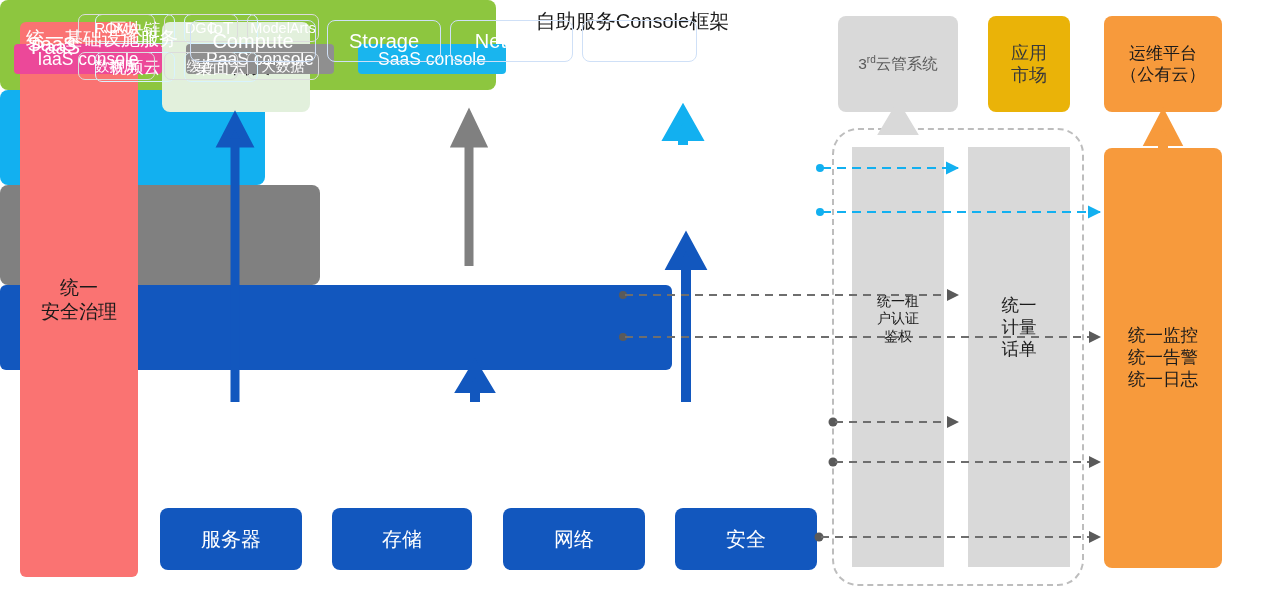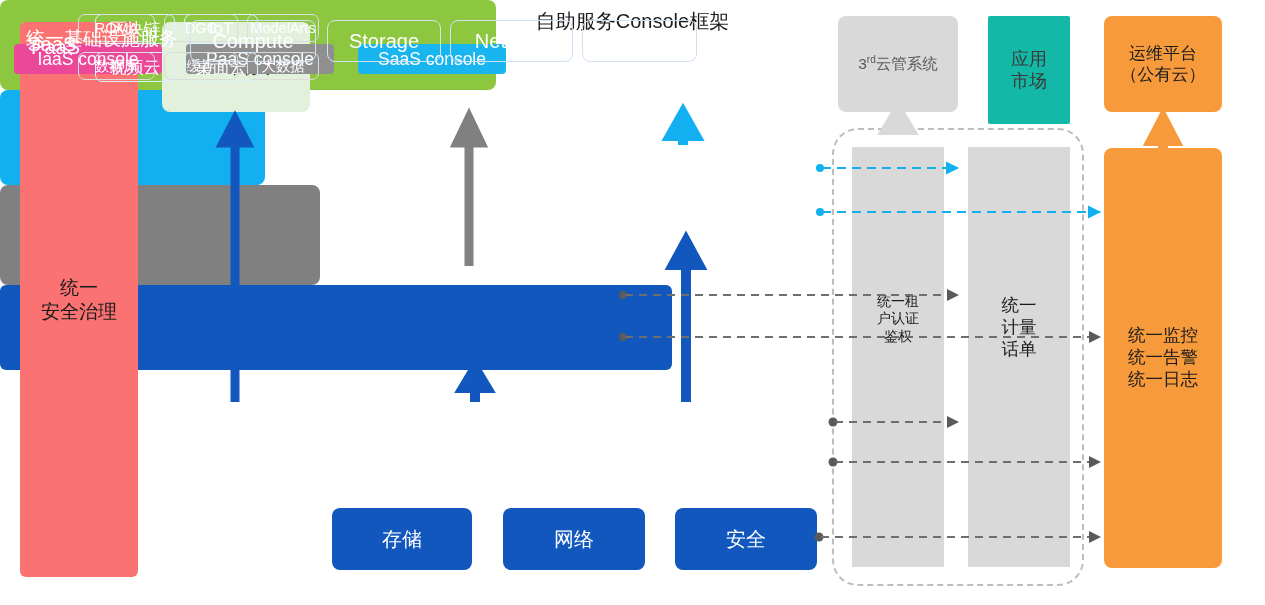--- a/index.html
+++ b/index.html
@@ -19,21 +19,21 @@
   #console{left:322px;top:22px;width:496px;height:90px;background:#8dc63f;border-radius:8px;}
   #console .ctitle{position:absolute;left:0;right:0;top:8px;font-size:20px;color:#1b1b1b;text-align:center;}
   .cbtn{position:absolute;top:44px;height:30px;border-radius:4px;color:#fff;font-size:17.5px;display:flex;align-items:center;justify-content:center;}
   #c-iaas{left:14px;width:148px;background:#ec4899;}
   #c-paas{left:186px;width:148px;background:#8f8f8f;}
   #c-saas{left:358px;width:148px;background:#19b5ee;}
 
   
   #third{left:838px;top:16px;width:120px;height:96px;background:#d9d9d9;color:#595959;font-size:15.5px;border-radius:8px;}
   #third sup{font-size:10px;vertical-align:super;}
-  #appmkt{left:988px;top:16px;width:82px;height:108px;background:#14b8a6;color:#3a3a3a;font-size:18px;border-radius:2px;}
+  #appmkt{left:988px;top:16px;width:82px;height:96px;background:#eab308;color:#3a3a3a;font-size:18px;border-radius:8px;}
   #ops{left:1104px;top:16px;width:118px;height:96px;background:#f79a3c;color:#1b1b1b;font-size:17px;border-radius:8px;}
 
   
   #saas{left:553px;top:145px;width:265px;height:95px;background:#12b0f0;border-radius:8px;}
   #saas .blabel{position:absolute;left:12px;top:33px;width:80px;color:#fff;font-size:20px;text-align:center;}
   .schip{position:absolute;height:28px;border:1.6px solid #d8f3ff;border-radius:7px;color:#fff;font-size:17px;display:flex;align-items:center;justify-content:center;background:transparent;}
   #s-blk{left:95px;top:14px;width:78px;}
   #s-iot{left:184px;top:14px;width:72px;}
   #s-vid{left:95px;top:52px;width:78px;}
   #s-desk{left:184px;top:52px;width:72px;}
@@ -130,20 +130,21 @@
   </div>
 
   <div id="infra">
     <div class="blabel">统一基础设施服务</div>
     <div class="ichip" id="i-comp">Compute</div>
     <div class="ichip" id="i-stor">Storage</div>
     <div class="ichip" id="i-net">Network</div>
     <div class="ichip" id="i-cce">CCE</div>
   </div>
 
+  <div class="hw" id="h-srv">服务器</div>
   <div class="hw" id="h-sto">存储</div>
   <div class="hw" id="h-net">网络</div>
   <div class="hw" id="h-sec">安全</div>
 
   <div class="gcol" id="gcol1"></div>
   <div class="gcol" id="gcol2"></div>
   <div id="capsule"></div>
   <div class="box" id="auth-lbl">
     <span style="white-space:pre-line">统一租
 户认证

